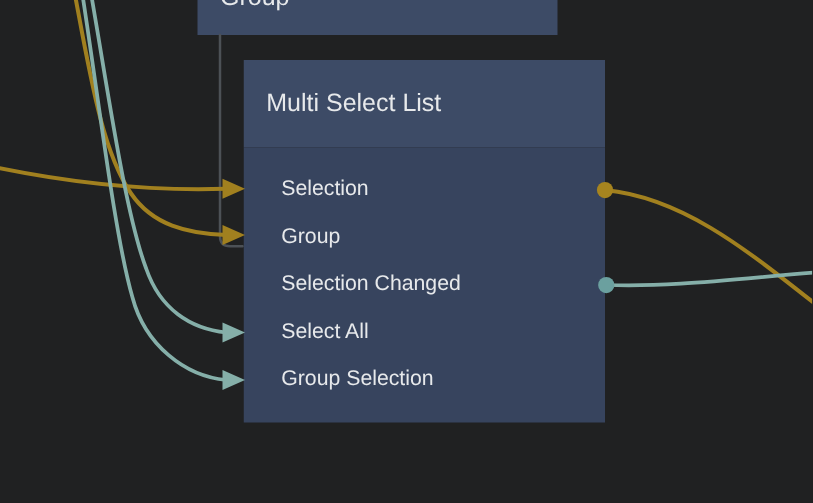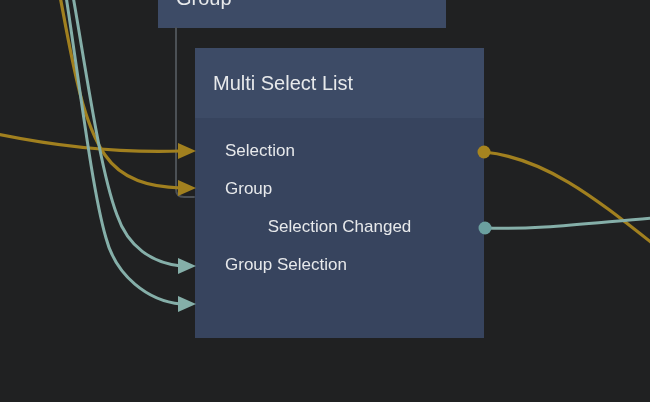--- a/index.html
+++ b/index.html
@@ -33,21 +33,21 @@
   }
   .port-row {
     height: 38px;
     line-height: 38px;
     color: #e7e9eb;
     font-size: 17px;
     padding: 0 30px;
     white-space: nowrap;
   }
   .port-row.right {
-    text-align: center;
+    text-align: left;
   }
   
   #group-node {
     left: 158px;
     top: -40px;
     width: 288px;
     height: 68px;
   }
   #group-node .node-header {
     height: 68px;
@@ -83,20 +83,21 @@
   <div class="node" id="group-node">
     <div class="node-header">Group</div>
   </div>
 
   <div class="node" id="msl-node">
     <div class="node-header">Multi Select List</div>
     <div class="node-body">
       <div class="port-row">Selection</div>
       <div class="port-row">Group</div>
       <div class="port-row right">Selection Changed</div>
+      <div class="port-row">Select All</div>
       <div class="port-row">Group Selection</div>
     </div>
   </div>
 
   <svg id="wires" width="650" height="402" viewBox="0 0 650 402">
 
     <path d="M 176,28 L 176,189 Q 176,197 184,197 L 194,197" fill="none" stroke-width="2" stroke-linecap="round" stroke="#4c5156"></path>
 
     <path d="M -3,134 C 55,146 120,153 181,151" fill="none" stroke-width="3.2" stroke-linecap="round" stroke="#a1801f"></path>
 

